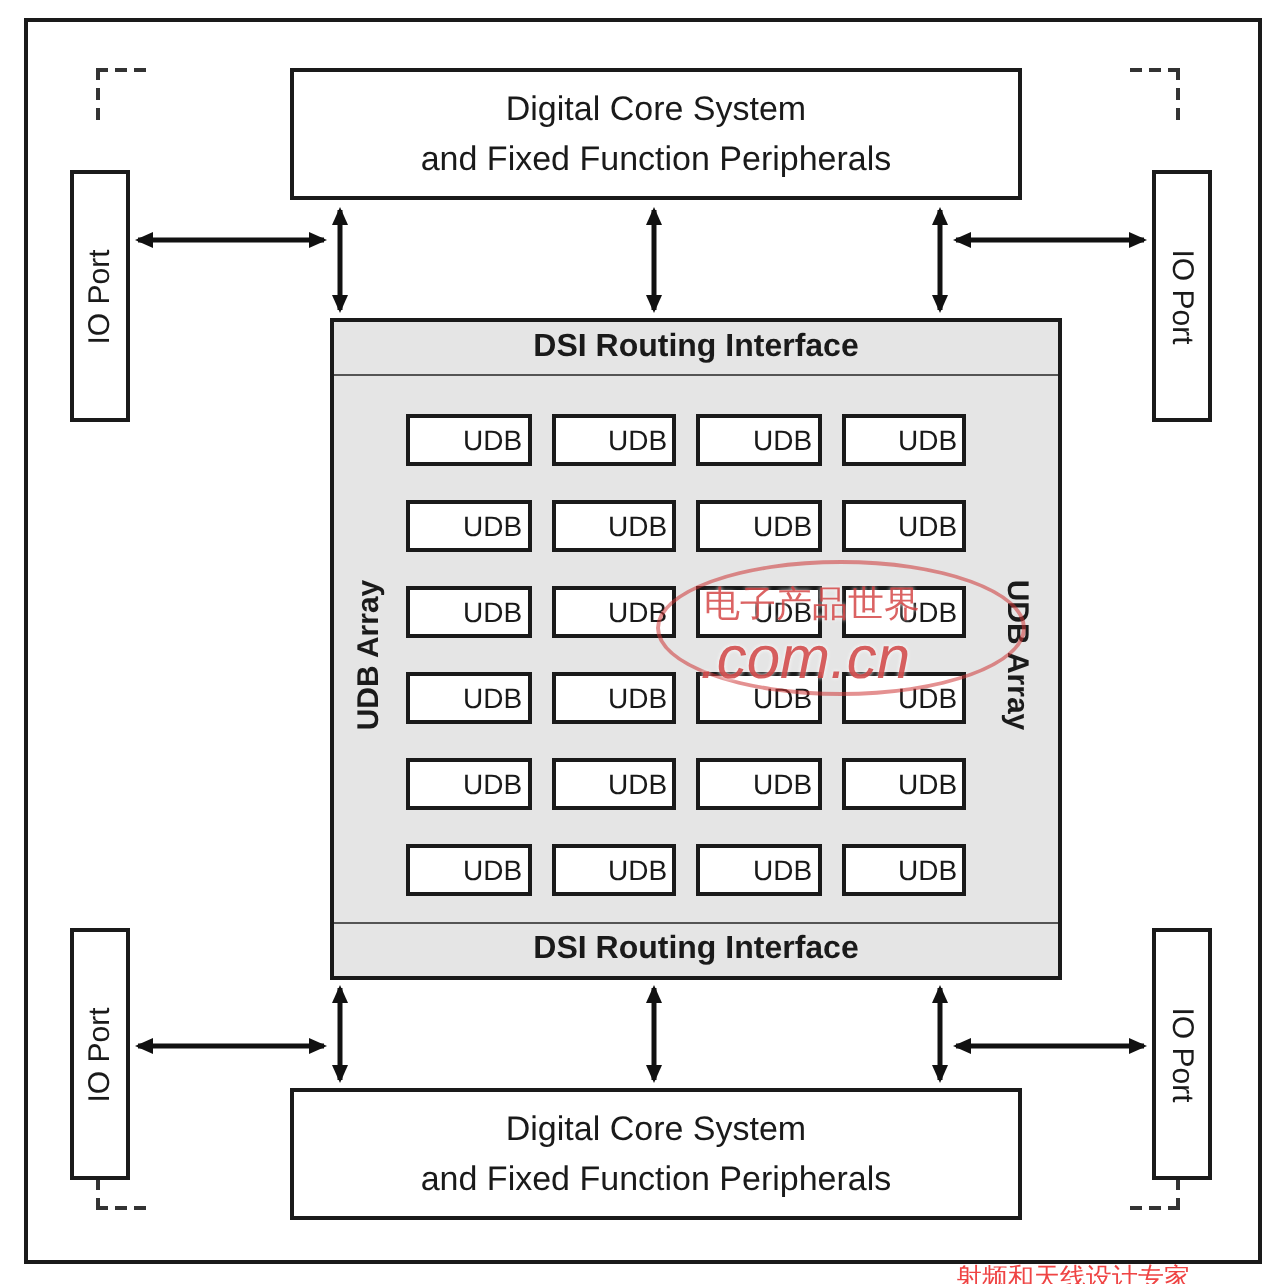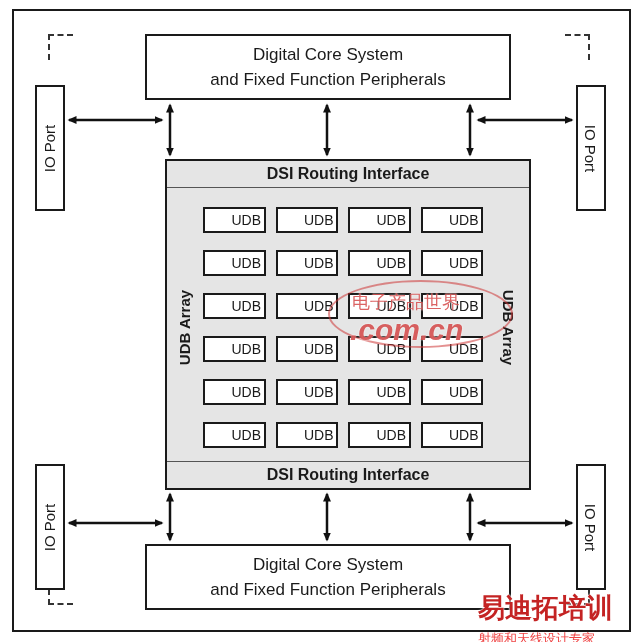--- a/index.html
+++ b/index.html
@@ -134,21 +134,21 @@
     font-size: 18px;
     font-weight: normal;
     color: rgba(210, 60, 60, 0.8);
     text-shadow: 0 0 2px #fff;
     pointer-events: none;
   }
   .wm-domain {
     position: absolute;
     left: 350px; top: 313px;
     font-size: 30px;
-    font-weight: bold;
+    font-weight: normal;
     font-style: italic;
     color: rgba(205, 55, 55, 0.8);
     text-shadow: 0 0 2px #fff;
     pointer-events: none;
   }
   .wm-brand {
     position: absolute;
     left: 478px; top: 590px;
     font-size: 27px;
     font-weight: bold;
@@ -263,16 +263,15 @@
       <line x1="170" y1="494" x2="170" y2="540" marker-start="url(#ah)" marker-end="url(#ah)"></line>
       <line x1="470" y1="494" x2="470" y2="540" marker-start="url(#ah)" marker-end="url(#ah)"></line>
       <line x1="69" y1="523" x2="162" y2="523" marker-start="url(#ah)" marker-end="url(#ah)"></line>
       <line x1="478" y1="523" x2="572" y2="523" marker-start="url(#ah)" marker-end="url(#ah)"></line>
     </g>
   </svg>
 
   <div class="wm-oval"></div>
   <div class="wm-site-cn">电子产品世界</div>
   <div class="wm-domain">.com.cn</div>
-  <div class="wm-brand">易迪拓培训</div>
   <div class="wm-tagline">射频和天线设计专家</div>
 
 </div>
 
 </body></html>

